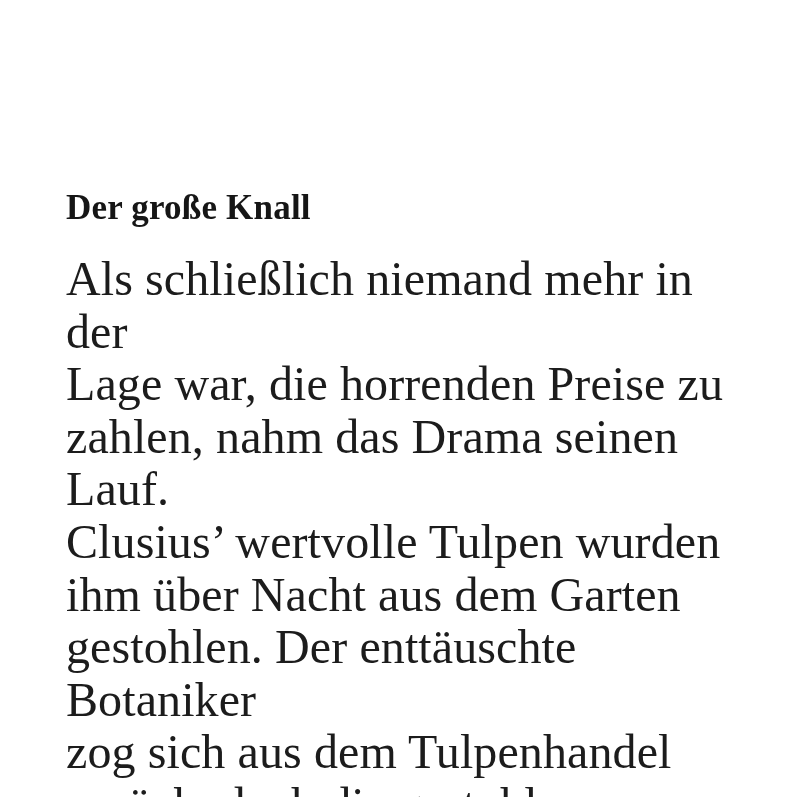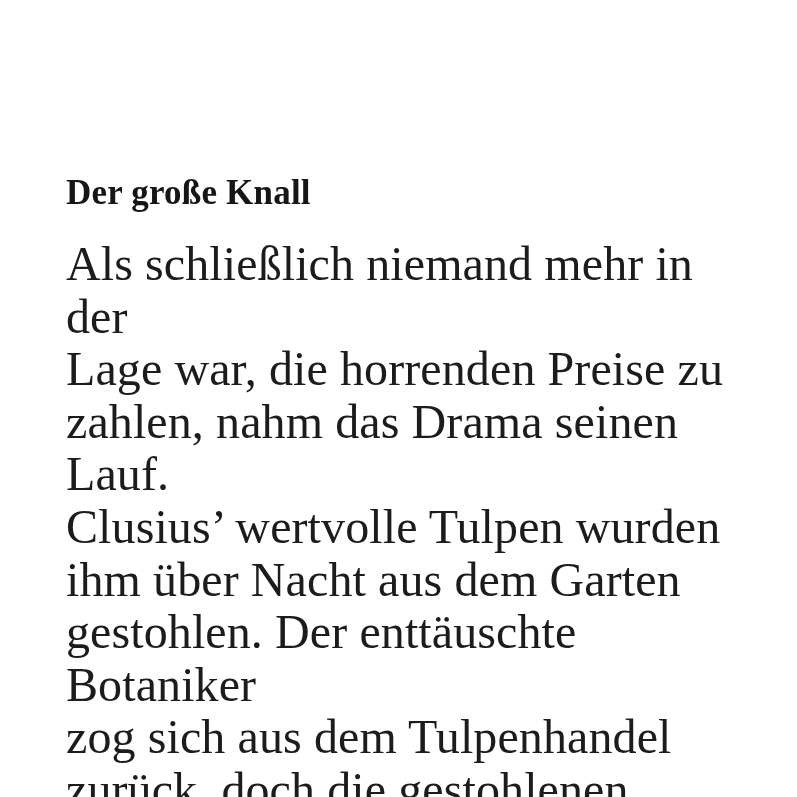--- a/index.html
+++ b/index.html
@@ -24,21 +24,21 @@
     width: 690px;
   }
 
   .article-heading {
     font-family: "Liberation Serif", serif;
     font-size: 35px;
     font-weight: 700;
     line-height: 1.2;
     color: #161616;
     letter-spacing: 0.2px;
-    margin: 0 0 24px 0;
+    margin: 15px 0 24px 0;
   }
 
   .article-body {
     font-family: "Liberation Serif", serif;
     font-size: 48px;
     font-weight: 400;
     line-height: 52.6px;
     color: #1c1c1c;
     letter-spacing: 0.1px;
     

